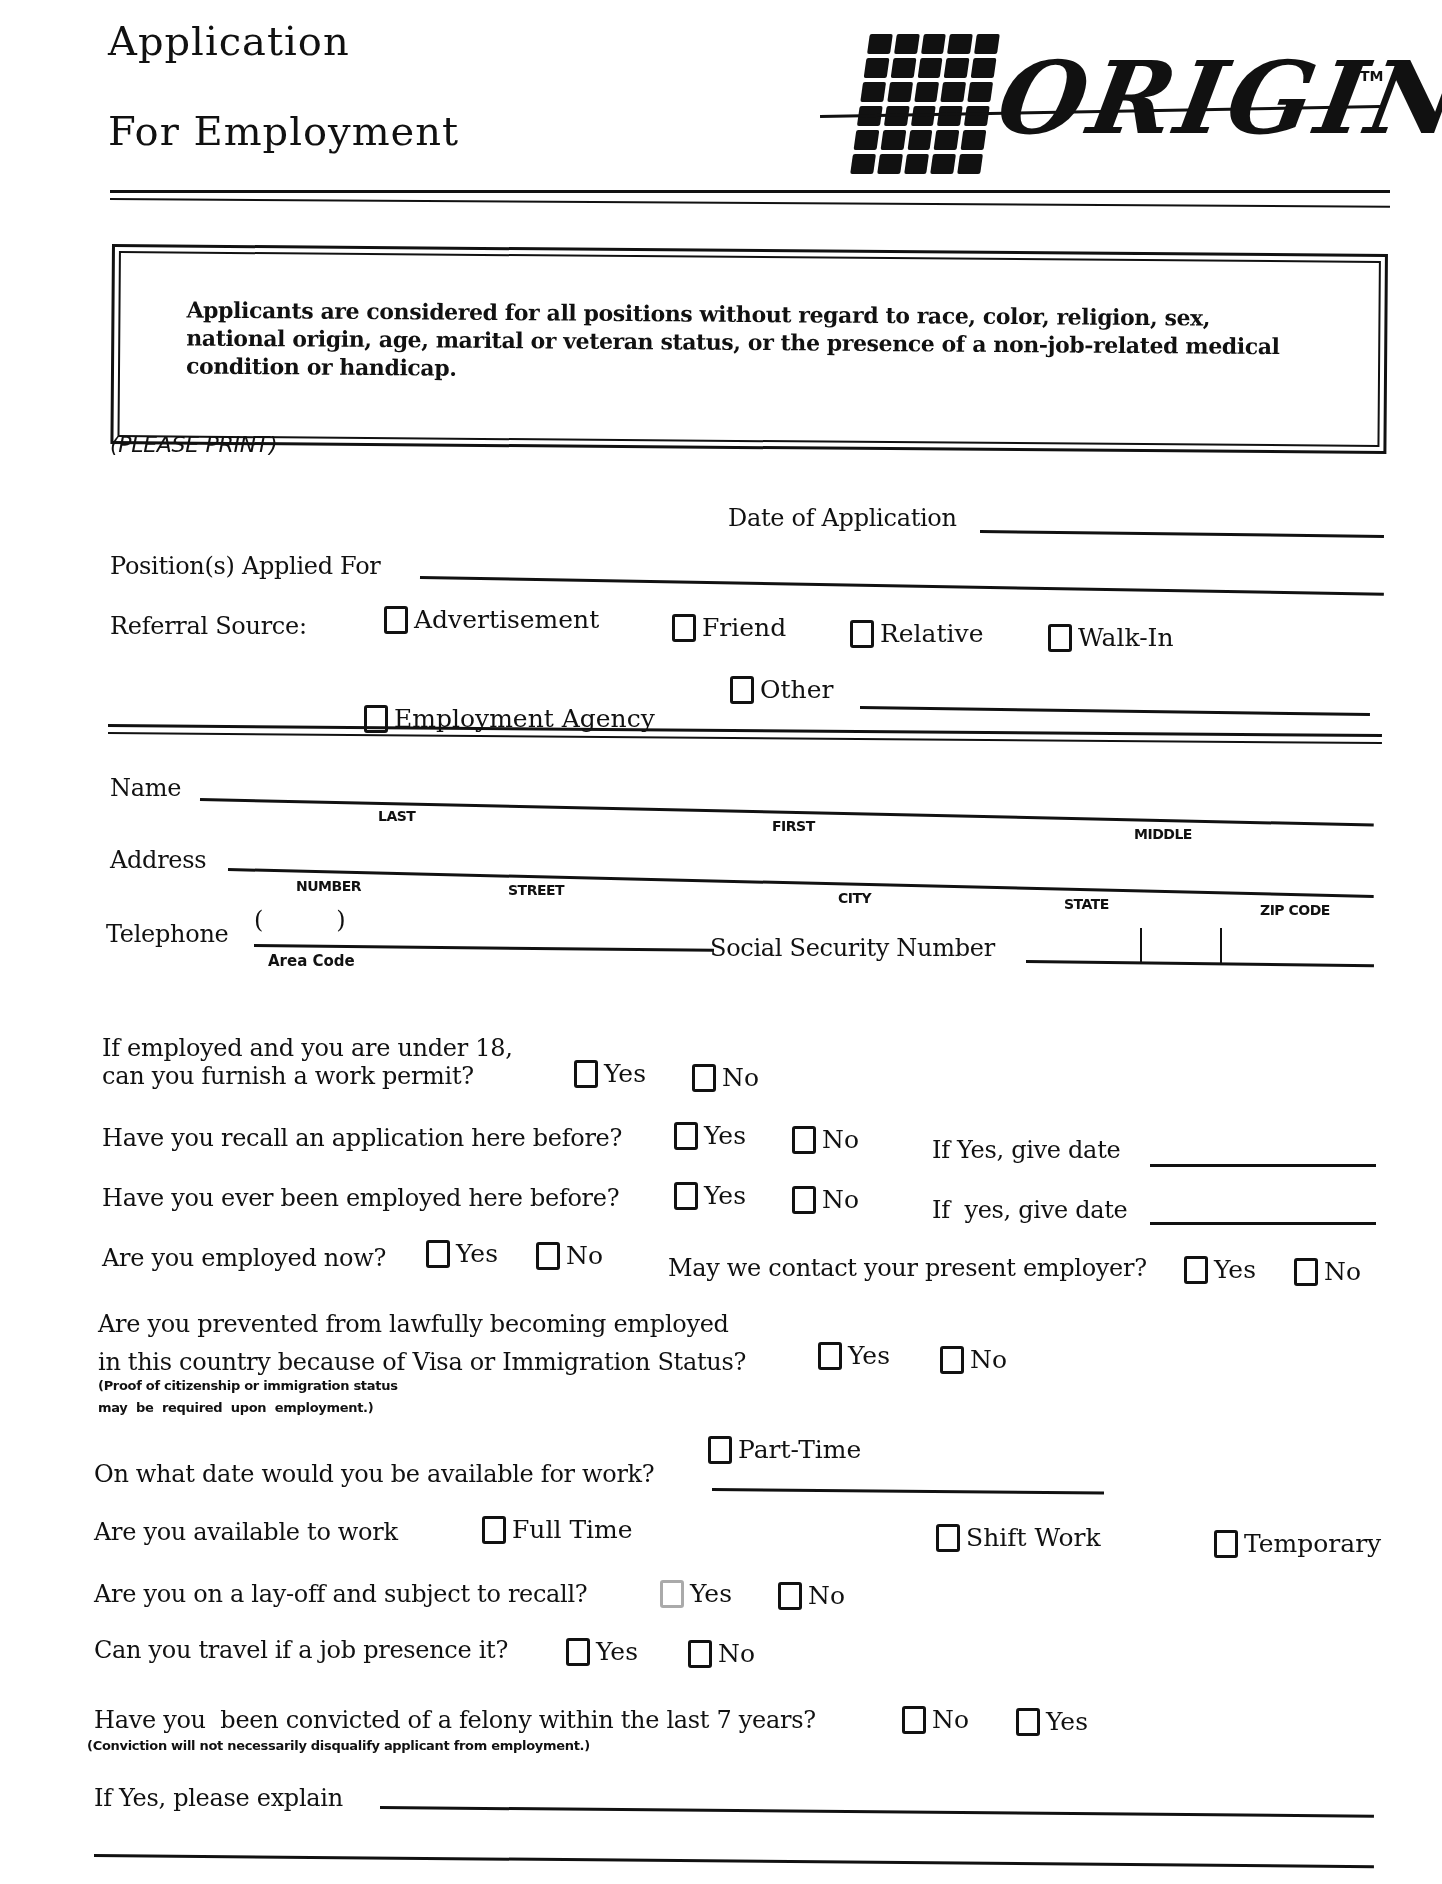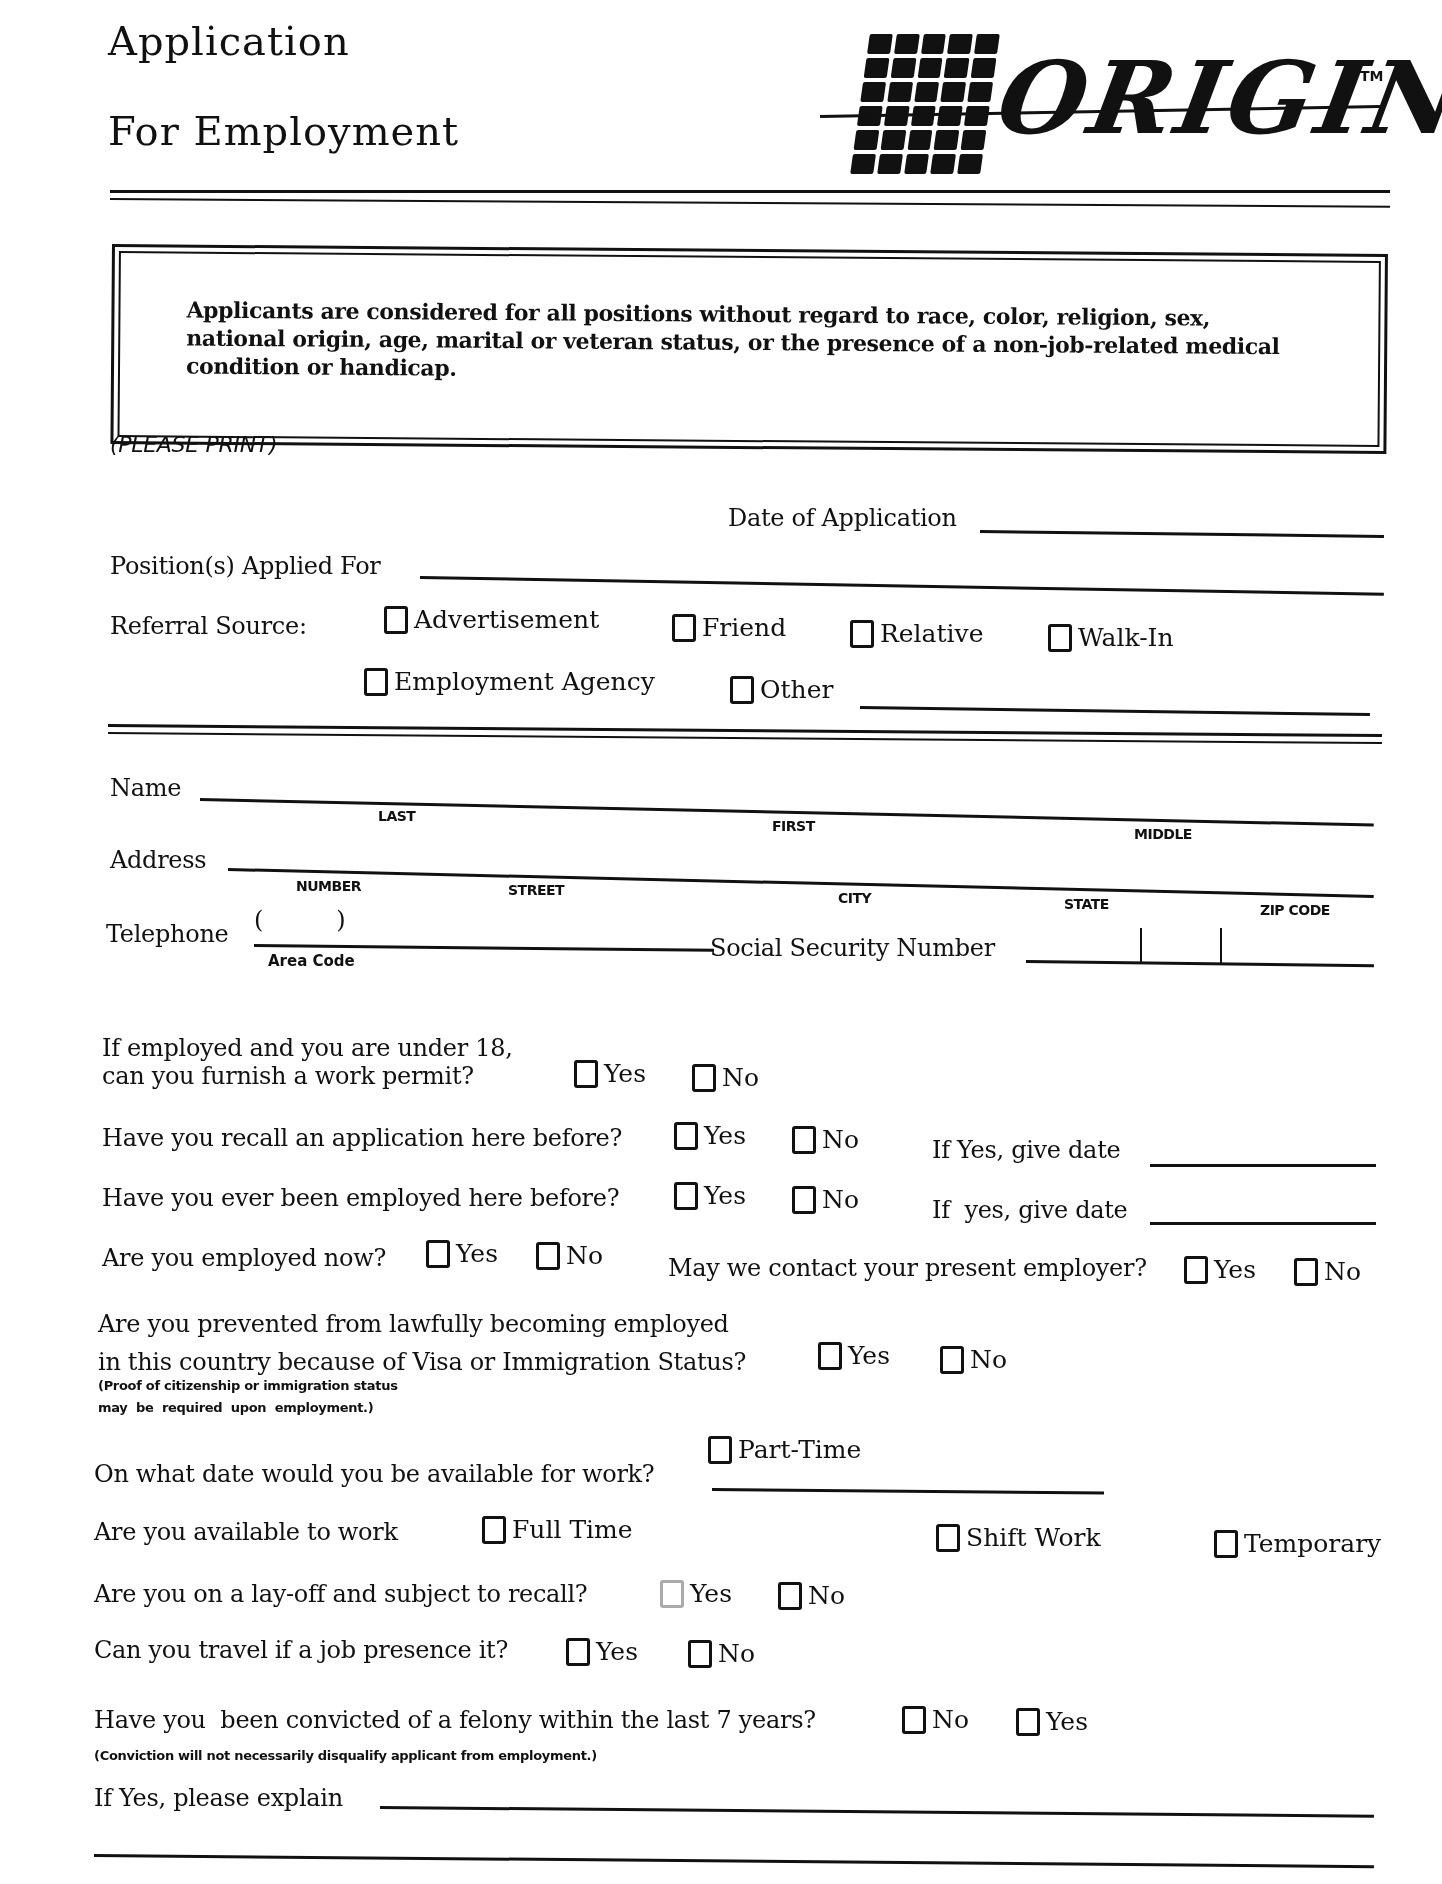--- a/index.html
+++ b/index.html
@@ -96,21 +96,21 @@
   <span class="t">Friend</span>
 </div>
 <div class="opt" style="left:850px; top:620px;">
   <div class="cb"></div>
   <span class="t">Relative</span>
 </div>
 <div class="opt" style="left:1048px; top:624px;">
   <div class="cb"></div>
   <span class="t">Walk-In</span>
 </div>
-<div class="opt" style="left:364px; top:668px;justify-content:flex-end;">
+<div class="opt" style="left:364px; top:705px;justify-content:flex-end;">
   <div class="cb"></div>
   <span class="t">Employment Agency</span>
 </div>
 <div class="opt" style="left:730px; top:676px;">
   <div class="cb"></div>
   <span class="t">Other</span>
 </div>
 <div class="line" style="left:860px; top:706px; width:510px; transform: rotate(0.8deg); transform-origin:left;"></div>
 
 <div class="line" style="left:108px; top:724px; width:1274px; transform: rotate(0.45deg); transform-origin:left;"></div>
@@ -241,21 +241,21 @@
 <div class="opt" style="left:566px; top:1638px;">
   <div class="cb"></div>
   <span class="t">Yes</span>
 </div>
 <div class="opt" style="left:688px; top:1640px;">
   <div class="cb"></div>
   <span class="t">No</span>
 </div>
 
 <div class="abs lbl" style="left:94px; top:1706px; white-space:pre;">Have you  been convicted of a felony within the last 7 years?</div>
-<div class="abs small" style="left:94px; top:1738px;margin-top:10px;">(Conviction will not necessarily disqualify applicant from employment.)</div>
+<div class="abs small" style="left:87px; top:1738px;">(Conviction will not necessarily disqualify applicant from employment.)</div>
 <div class="opt" style="left:902px; top:1706px;">
   <div class="cb"></div>
   <span class="t">No</span>
 </div>
 <div class="opt" style="left:1016px; top:1708px;">
   <div class="cb"></div>
   <span class="t">Yes</span>
 </div>
 
 <div class="abs lbl" style="left:94px; top:1784px;">If Yes, please explain</div>

